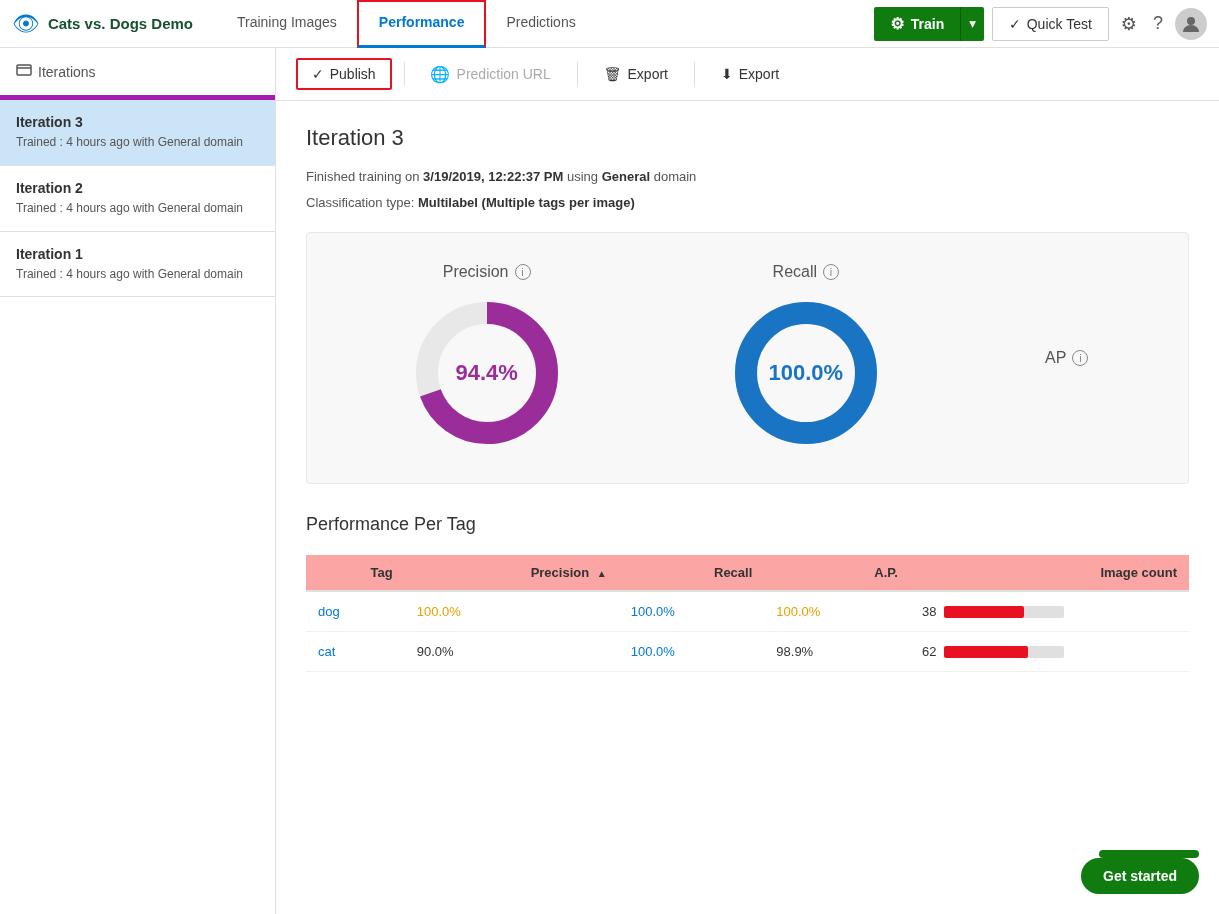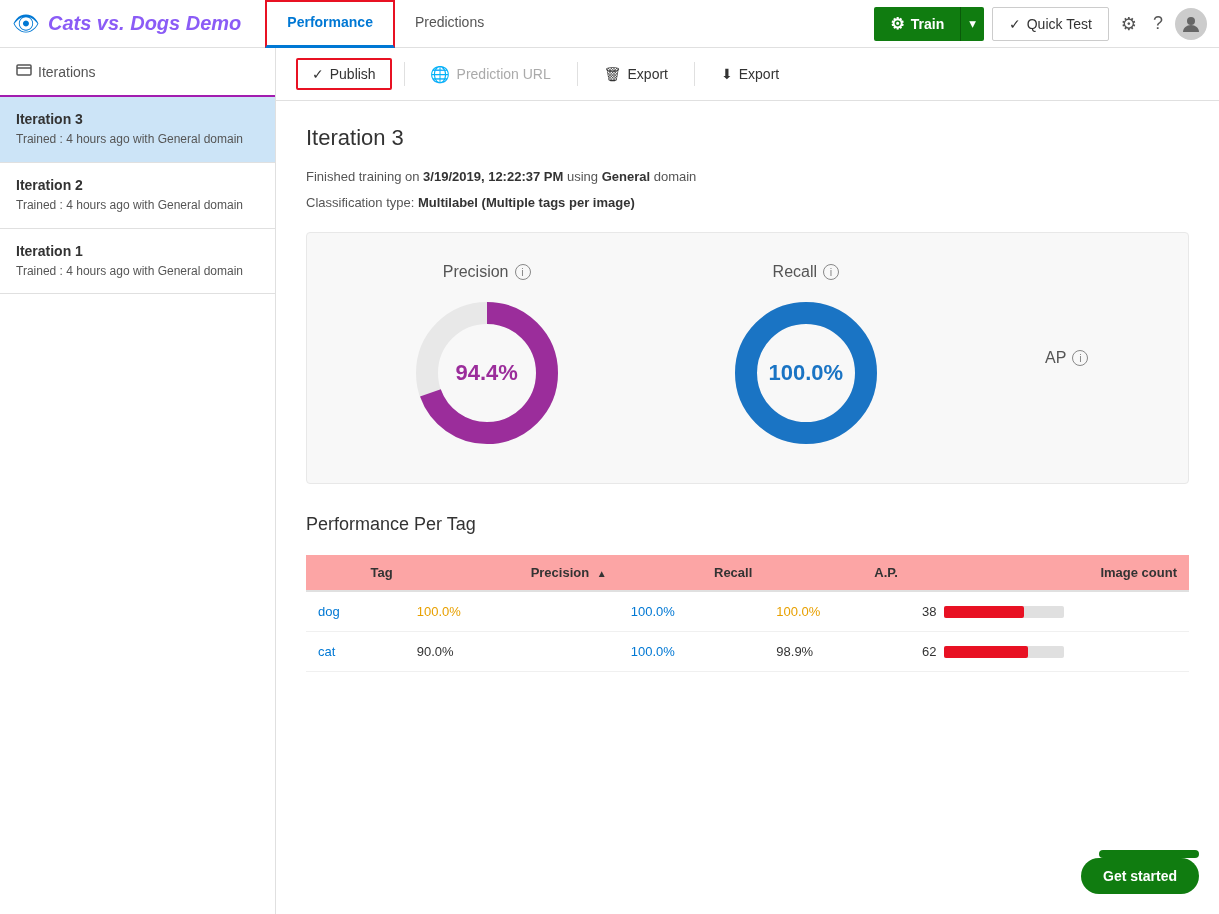--- a/index.html
+++ b/index.html
@@ -5,21 +5,21 @@
     * { box-sizing: border-box; margin: 0; padding: 0; }
     body { font-family: 'Segoe UI', Arial, sans-serif; font-size: 14px; color: #333; background: #fff; overflow: hidden; }
 
     
     .header {
       display: flex; align-items: center; height: 48px;
       border-bottom: 1px solid #e0e0e0; padding: 0 12px; gap: 8px;
     }
     .header-logo { display: flex; align-items: center; gap: 8px; margin-right: 16px; }
     .header-logo-icon { color: #0078d4; font-size: 22px; }
-    .header-app-name { font-size: 20px; font-weight: 600; color: #8b5cf6; font-style: italic; }
+    .header-app-name { font-size: 15px; font-weight: 600; color: #14532d; }
     .header-nav { display: flex; align-items: center; gap: 0; flex: 1; }
     .nav-tab {
       padding: 0 20px; height: 48px; display: flex; align-items: center;
       font-size: 14px; color: #555; cursor: pointer; border-bottom: 3px solid transparent;
       text-decoration: none;
     }
     .nav-tab.active { color: #0078d4; border-bottom: 3px solid #0078d4; font-weight: 600; border: 2px solid #e81123; border-bottom: none; padding-bottom: 2px; }
     .header-actions { display: flex; align-items: center; gap: 8px; margin-left: auto; }
     .btn-train {
       display: flex; align-items: center; gap: 6px;
@@ -42,21 +42,21 @@
     
     .main-layout { display: flex; height: calc(914px - 48px); }
 
     
     .sidebar {
       width: 276px; border-right: 1px solid #e0e0e0; display: flex;
       flex-direction: column; overflow-y: auto; flex-shrink: 0;
     }
     .sidebar-header {
       padding: 14px 16px; font-size: 14px; color: #555;
-      display: flex; align-items: center; gap: 6px; border-bottom: 2px solid #a21caf;
+      display: flex; align-items: center; gap: 6px; border-bottom: 5px solid #a21caf;
     }
     .threshold-section { padding: 12px 16px; border-bottom: 1px solid #e0e0e0; }
     .threshold-label { font-size: 13px; color: #555; margin-bottom: 8px; }
     .threshold-label span { color: #0078d4; font-weight: 600; }
     .threshold-slider { width: 100%; margin: 4px 0; }
     input[type=range] {
       width: 100%; -webkit-appearance: none; height: 4px;
       background: linear-gradient(to right, #0078d4 50%, #ccc 50%);
       outline: none; border-radius: 2px;
     }
@@ -149,20 +149,21 @@
   </style>
 </head>
 <body>
 
 <div class="header">
   <div class="header-logo">
     <span class="header-logo-icon">👁</span>
     <span class="header-app-name">Cats vs. Dogs Demo</span>
   </div>
   <nav class="header-nav">
+    <a class="nav-tab">Training Images</a>
     <a class="nav-tab active" style="border:2px solid #e81123; border-bottom:3px solid #0078d4; color:#0078d4; font-weight:600;">Performance</a>
     <a class="nav-tab">Predictions</a>
   </nav>
   <div class="header-actions">
     <div class="train-btn-group">
       <button class="btn-train">
         <span style="font-size:16px;">⚙</span>
         <span>Train</span>
       </button>
       <button class="btn-train-arrow">▾</button>

